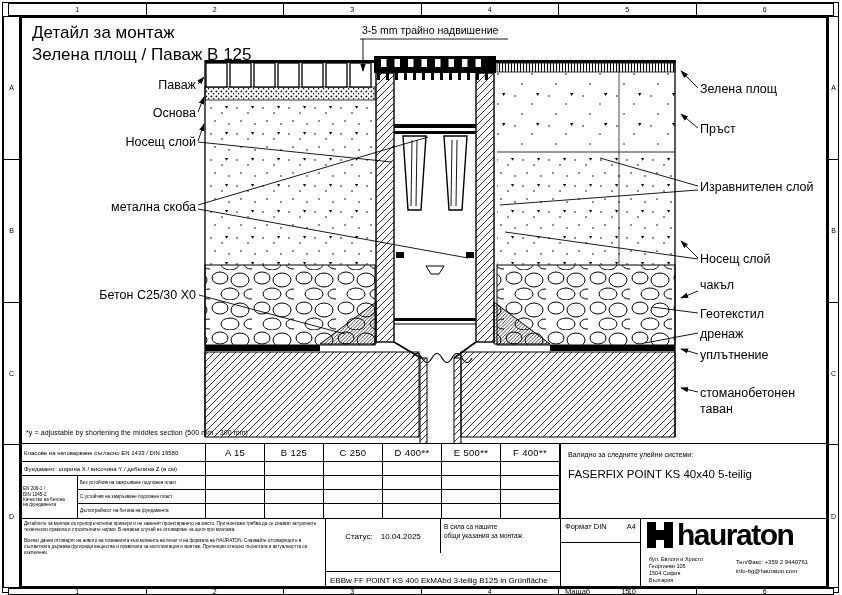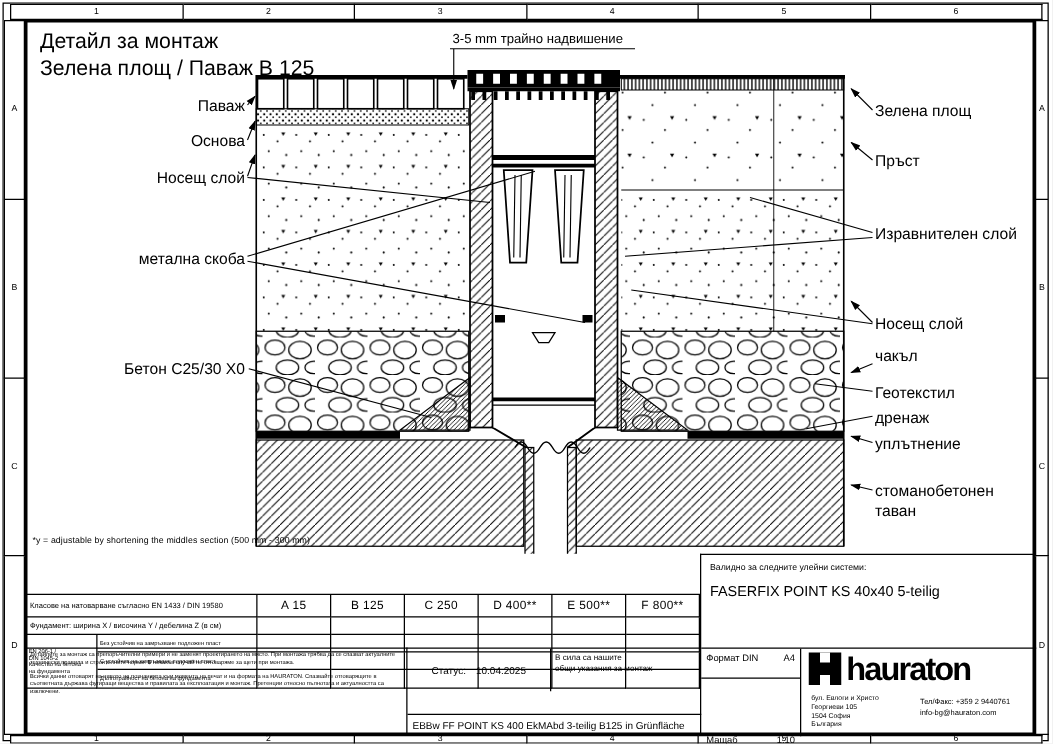--- a/index.html
+++ b/index.html
@@ -18,21 +18,21 @@
   .strip.vert .gc:first-child{border-top:1px solid #000;}
   
   .frame{position:absolute;left:20px;top:16px;width:808px;height:572px;border:2px solid #000;}
   .drawsvg{position:absolute;left:20px;top:16px;}
   svg text{font-family:"Liberation Sans",sans-serif;fill:#000;}
   .footnote{position:absolute;left:26px;top:429px;font-size:7px;letter-spacing:.1px;}
   
   .tbl{position:absolute;left:20px;top:443px;width:540px;height:75px;display:grid;
        grid-template-columns:57px 128px 59px 59px 59px 59px 59px 59px;
        grid-template-rows:18px 14px 14px 14px 15px;
-       border-top:1px solid #000;border-left:1px solid #000;font-size:9px;margin-top:32px;}
+       border-top:1px solid #000;border-left:1px solid #000;font-size:9px;}
   .tc{border-right:1px solid #000;border-bottom:1px solid #000;display:flex;align-items:center;justify-content:center;overflow:hidden;}
   .tc.lbl{justify-content:flex-start;padding-left:3px;font-size:6px;}
   .tc.cls{font-size:9.5px;letter-spacing:.3px;}
   .tc.tiny{font-size:4.6px;justify-content:flex-start;padding-left:2px;line-height:1.15;}
   .tc.std{flex-direction:column;align-items:flex-start;justify-content:center;font-size:4.6px;line-height:1.15;padding-left:2px;}
   
   .disc{position:absolute;left:20px;top:518px;width:305px;height:70px;border-top:1px solid #000;padding:2px 4px;overflow:hidden;}
   .disc p{margin:0 0 5px 0;font-size:4.6px;line-height:1.3;}
   
   .status{position:absolute;left:325px;top:518px;width:235px;height:70px;border-top:1px solid #000;border-left:1px solid #000;}
@@ -52,21 +52,21 @@
   .fmt .fr{position:relative;height:24px;border-bottom:1px solid #000;padding:3px 4px 0 4px;}
   .fmt .fr.s{height:17px;margin-top:41px;}
   .fmt .fr .v{position:absolute;right:4px;top:3px;}
   .fmt .fr.last{border-bottom:1px solid #000;height:17px;}
   .logoarea{position:absolute;left:80px;top:75px;width:188px;height:70px;}
   .brandrow{position:absolute;left:6px;top:3px;display:flex;align-items:center;gap:4px;}
   .logo-icon{position:relative;width:26px;height:26px;background:#000;flex:0 0 auto;}
   .logo-icon::before,.logo-icon::after{content:"";position:absolute;left:9px;width:8px;height:8px;background:#fff;}
   .logo-icon::before{top:0;}
   .logo-icon::after{bottom:0;}
-  .wordmark{font-size:26px;font-weight:700;letter-spacing:-1.5px;line-height:26px;}
+  .wordmark{font-size:30px;font-weight:700;letter-spacing:-1.5px;line-height:26px;}
   .addr{position:absolute;left:8px;top:37px;font-size:5.5px;line-height:1.3;}
   .contact{position:absolute;left:95px;top:39px;font-size:6px;line-height:1.5;}
 </style>
 </head>
 <body>
 
 <div class="sheet">
   <div class="outer"></div>
 
   <div class="strip" style="left:8px;top:3px;width:826px;height:13px;">
@@ -291,21 +291,21 @@
 
   <div class="footnote">*y = adjustable by shortening the middles section (500 mm - 300 mm)</div>
 
   <div class="tbl">
     <div class="tc lbl" style="grid-column:1/3;grid-row:1;">Класове на натоварване съгласно EN 1433 / DIN 19580</div>
     <div class="tc cls" style="grid-row:1;">A 15</div>
     <div class="tc cls" style="grid-row:1;">B 125</div>
     <div class="tc cls" style="grid-row:1;">C 250</div>
     <div class="tc cls" style="grid-row:1;">D 400**</div>
     <div class="tc cls" style="grid-row:1;">E 500**</div>
-    <div class="tc cls" style="grid-row:1;">F 800**</div>
+    <div class="tc cls" style="grid-row:1;">F 400**</div>
 
     <div class="tc lbl" style="grid-column:1/3;grid-row:2;">Фундамент: ширина X / височина Y / дебелина Z (в см)</div>
     <div class="tc" style="grid-row:2;"></div>
     <div class="tc" style="grid-row:2;"></div>
     <div class="tc" style="grid-row:2;"></div>
     <div class="tc" style="grid-row:2;"></div>
     <div class="tc" style="grid-row:2;"></div>
     <div class="tc" style="grid-row:2;"></div>
 
     <div class="tc std" style="grid-column:1;grid-row:3/6;">

